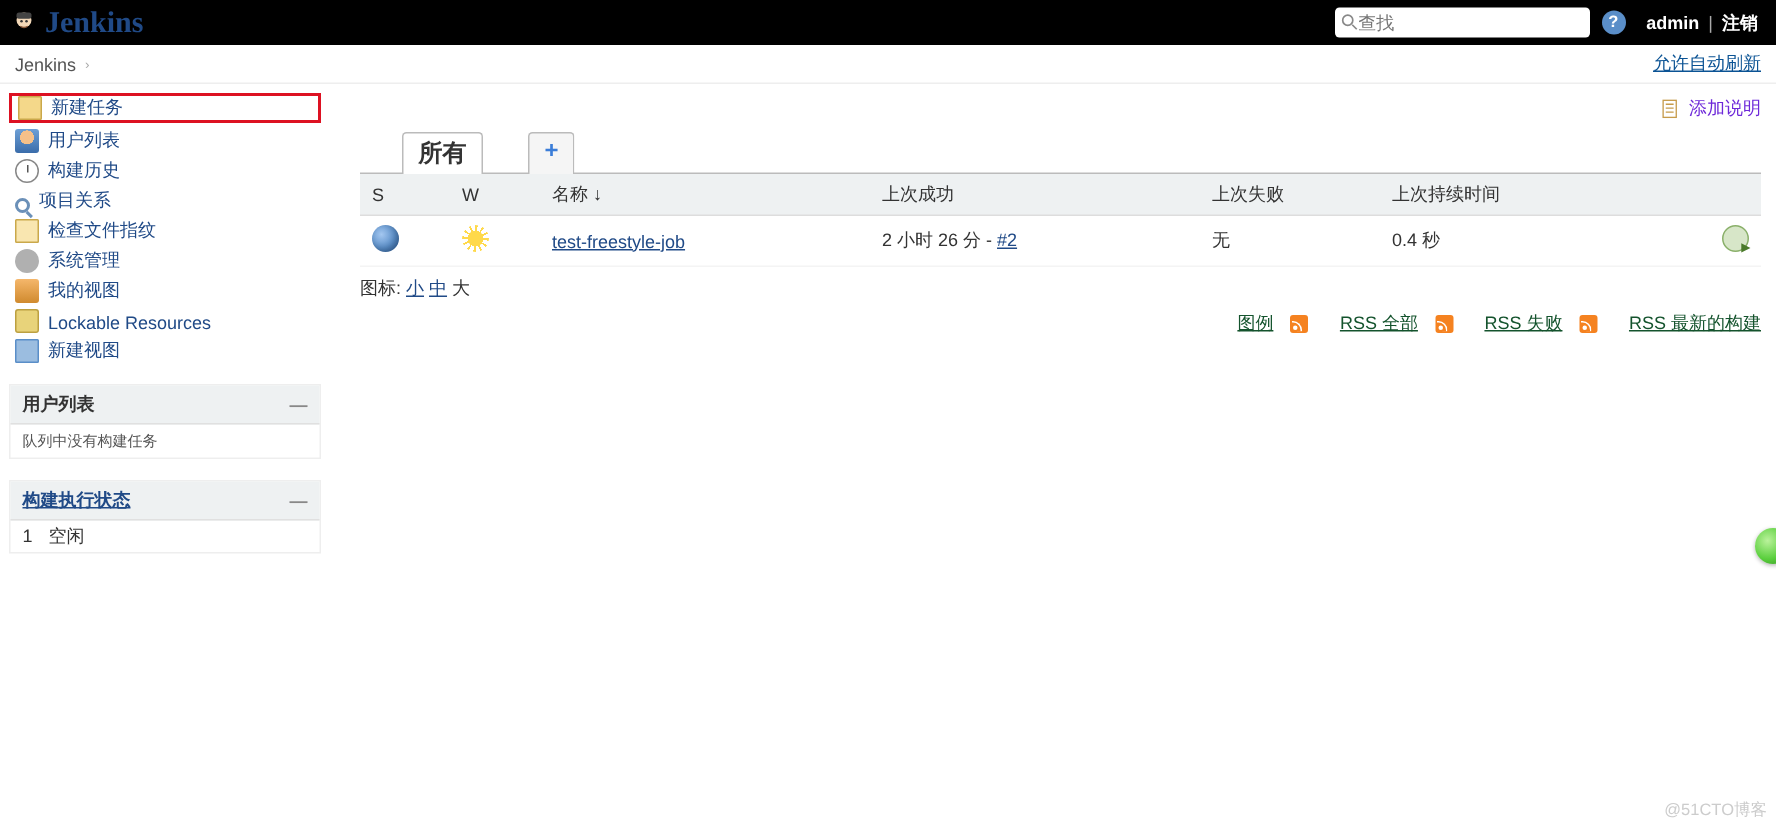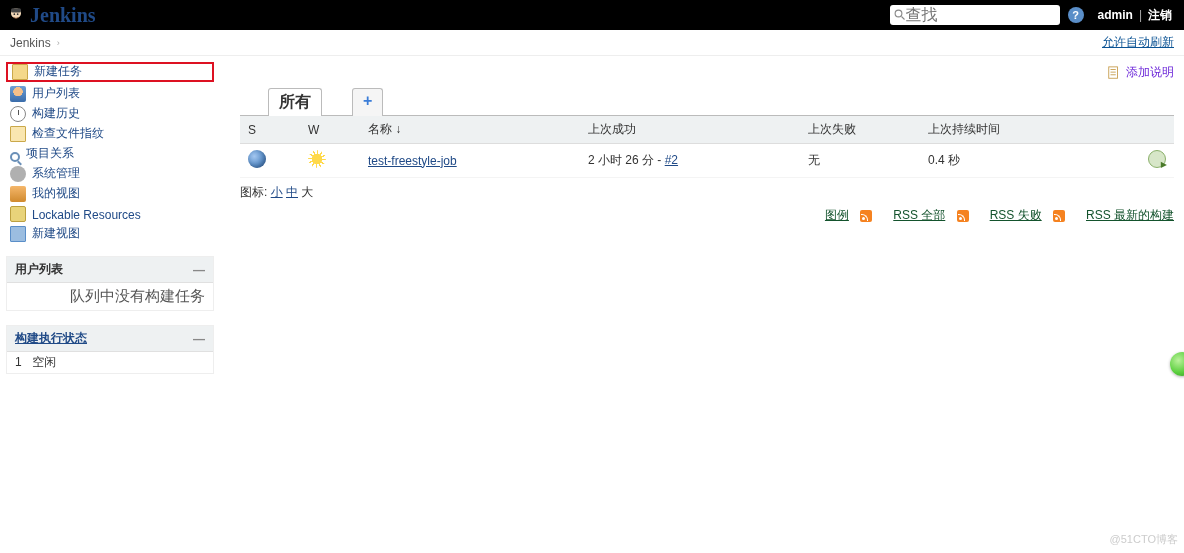--- a/index.html
+++ b/index.html
@@ -5,21 +5,21 @@
 * { box-sizing: border-box; margin: 0; padding: 0; }
 body { font-family: Helvetica, Arial, sans-serif; font-size: 12px; color: #333; background: #fff; width: 1184px; }
 a { color: #204a87; text-decoration: none; }
 
 
 #header { background: #000; height: 30px; display: flex; align-items: center; color: #fff; padding: 0 6px; }
 #logo { display: flex; align-items: center; gap: 4px; font-family: Georgia, serif; font-size: 20px; font-weight: bold; }
 #logo svg { width: 20px; height: 20px; }
 #header-spacer { flex: 1; }
 #search-box { background: #fff; border-radius: 3px; display: flex; align-items: center; height: 20px; width: 170px; padding: 0 4px; }
-#search-box input { border: none; outline: none; font-size: 16px; flex: 1; width: 100%; color: #8b5cf6; }
+#search-box input { border: none; outline: none; font-size: 12px; flex: 1; width: 100%; color: #8b5cf6; }
 #help-icon { width: 16px; height: 16px; border-radius: 50%; background: #5a8ec8; color: #fff; display: flex; align-items: center; justify-content: center; font-size: 11px; font-weight: bold; margin: 0 8px; cursor: pointer; }
 #header .user, #header .logout { color: #fff; font-weight: bold; padding: 0 6px; }
 #header .sep { color: #aaa; }
 
 
 #breadcrumb { background: #fff; border-bottom: 1px solid #eee; padding: 4px 10px; display: flex; align-items: center; font-size: 12px; }
 #breadcrumb .crumb { color: #555; }
 #breadcrumb .arrow { color: #aaa; font-size: 9px; margin: 0 6px; }
 #breadcrumb .spacer { flex: 1; }
 #breadcrumb .refresh { color: #0b5394; text-decoration: underline; }
@@ -34,21 +34,21 @@
 .task.highlight { border: 2px solid #d12; }
 .task .icon { width: 16px; height: 16px; margin-right: 6px; display: inline-flex; align-items: center; justify-content: center; }
 .task a { color: #204a87; }
 
 
 .pane-frame { margin-top: 14px; background: #fff; border: 1px solid #eee; }
 .pane-header { background: #eef1f2; padding: 4px 8px; display: flex; align-items: center; border-bottom: 1px solid #e0e0e0; }
 .pane-header .title { color: #333; font-weight: bold; flex: 1; }
 .pane-header .title a { color: #204a87; text-decoration: underline; }
 .pane-header .collapse { color: #888; font-weight: bold; cursor: pointer; }
-.pane-body { padding: 4px 8px; color: #555; font-size: 15px; text-align: right; }
+.pane-body { padding: 4px 8px; color: #555; font-size: 10px; }
 .exec-row { padding: 2px 8px; }
 .exec-row .num { display: inline-block; width: 14px; }
 
 
 #add-desc { text-align: right; margin-bottom: 6px; }
 #add-desc a { color: #6d28d9; }
 .page-icon { width: 14px; height: 14px; display: inline-block; vertical-align: middle; margin-right: 2px; }
 
 
 #tabBar { display: flex; border-bottom: 1px solid #bbb; }
@@ -140,26 +140,26 @@
         </div>
         <div class="task">
           <span class="icon ico-user"></span>
           <a>用户列表</a>
         </div>
         <div class="task">
           <span class="icon ico-clock"></span>
           <a>构建历史</a>
         </div>
         <div class="task">
+          <span class="icon ico-search"></span>
+          <a>项目关系</a>
+        </div>
+        <div class="task">
           <span class="icon ico-fp"></span>
           <a>检查文件指纹</a>
-        </div>
-        <div class="task">
-          <span class="icon ico-search"></span>
-          <a>项目关系</a>
         </div>
         <div class="task">
           <span class="icon ico-gear"></span>
           <a>系统管理</a>
         </div>
         <div class="task">
           <span class="icon ico-people"></span>
           <a>我的视图</a>
         </div>
         <div class="task">

